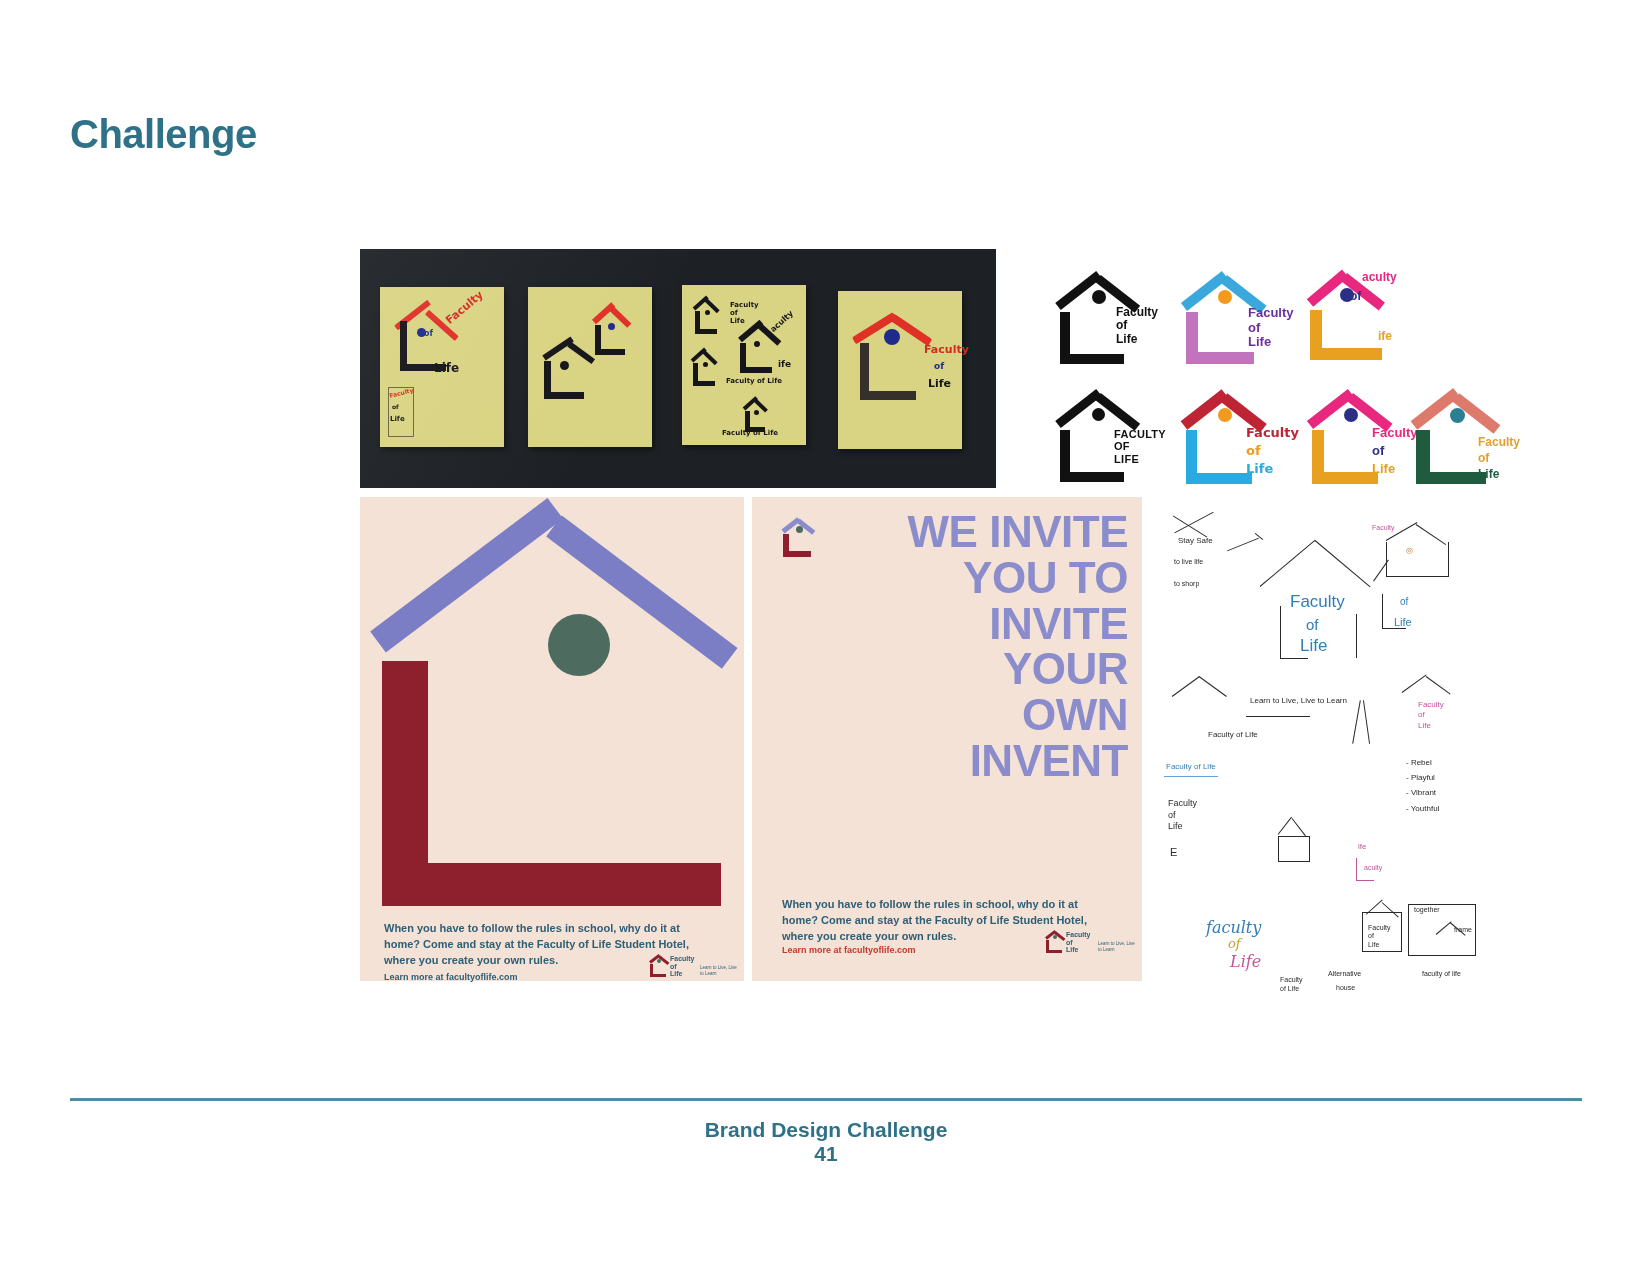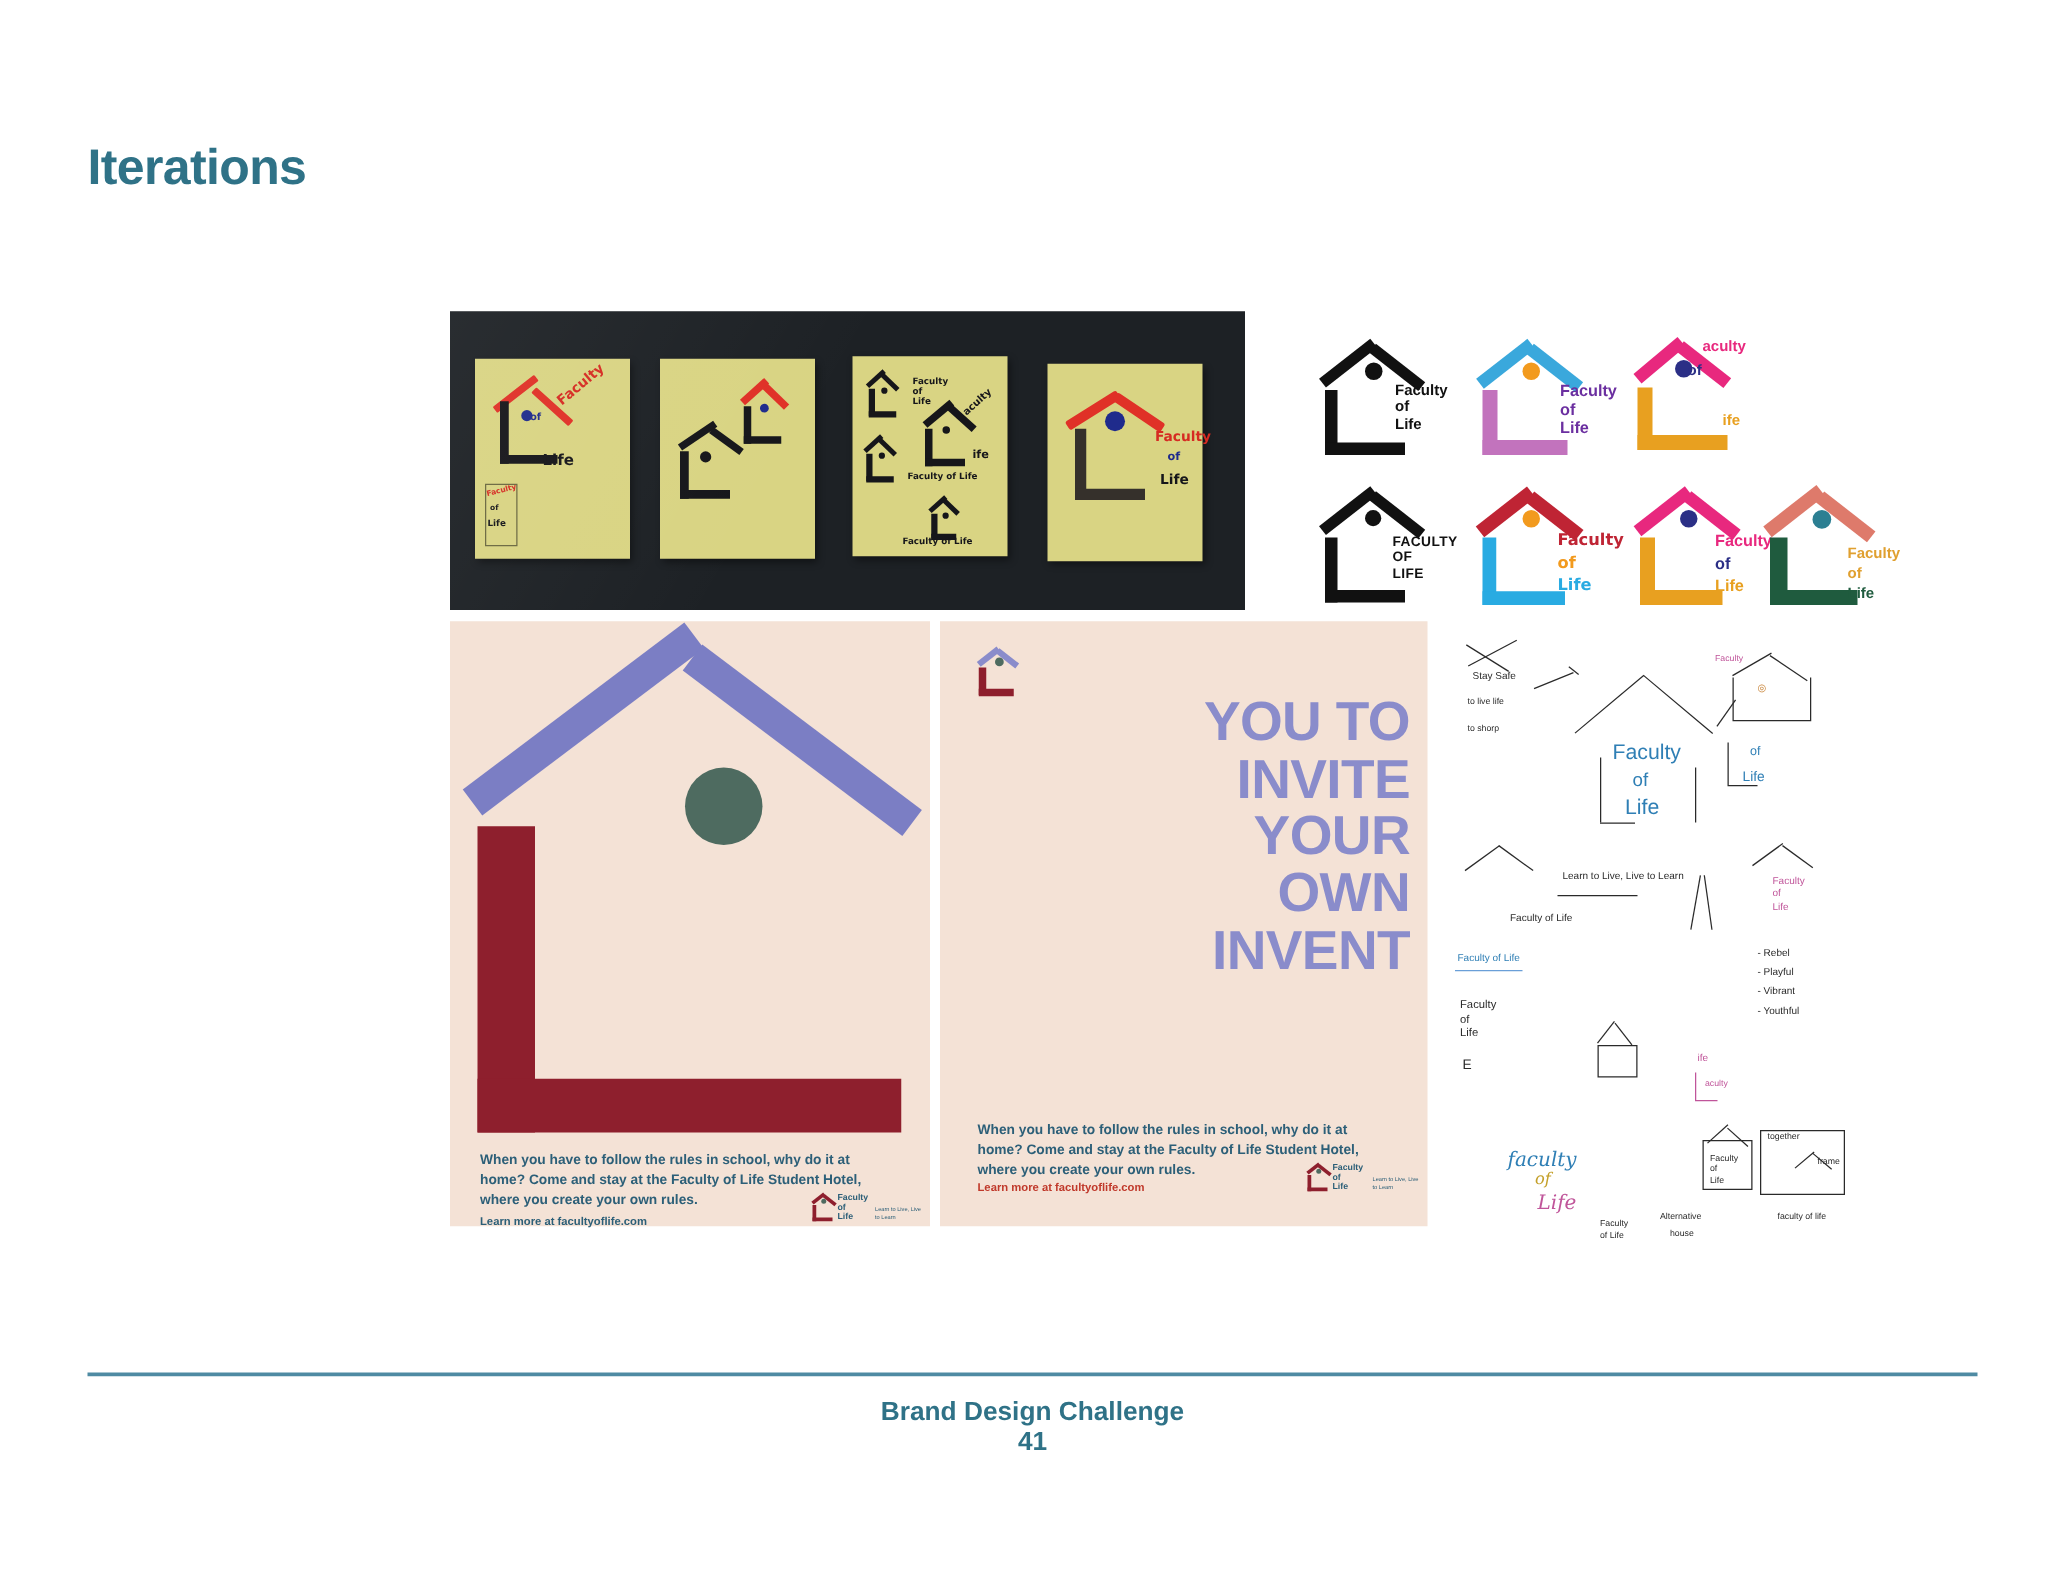--- a/index.html
+++ b/index.html
@@ -119,21 +119,21 @@
   
   .sketches { position: absolute; left: 1150px; top: 500px; width: 360px; height: 500px; background: #fff; }
   .sk-line { position: absolute; background: #2a2a2a; }
   .sk-txt { position: absolute; color: #2a2a2a; font-size: 8px; }
 </style>
 </head>
 <body>
 
 <div class="slide">
 
-  <div class="slide-title">Iterations</div>
+  <div class="slide-title">Challenge</div>
 
   <div class="photo">
 
     <div class="sticky s1">
 
       <div class="hm" style="left:14px;top:20px;width:66px;height:34px;">
         <div class="roofL red" style="left:2px;top:18px;width:42px;height:6px;transform:rotate(-38deg);transform-origin:left center;border-radius:1px;"></div>
         <div class="roofR red" style="left:33px;top:2px;width:40px;height:6px;transform:rotate(42deg);transform-origin:left center;border-radius:1px;"></div>
       </div>
       <div class="hm" style="left:16px;top:32px;width:60px;height:60px;">
@@ -331,21 +331,21 @@
 
     <div class="mini-logo" style="left:30px;top:18px;width:40px;height:42px;">
       <div class="mroofL" style="left:1px;top:14px;width:20px;height:5px;background:#8a8ccb;transform:rotate(-38deg);transform-origin:left center;"></div>
       <div class="mroofR" style="left:16px;top:3px;width:20px;height:5px;background:#8a8ccb;transform:rotate(38deg);transform-origin:left center;"></div>
       <div class="mdot" style="left:14px;top:11px;width:7px;height:7px;background:#4e6b60;"></div>
       <div class="mv" style="left:1px;top:19px;width:6px;height:22px;background:#8e1f2d;"></div>
       <div class="mh" style="left:1px;top:36px;width:28px;height:6px;background:#8e1f2d;"></div>
     </div>
 
     <div class="p2-head" style="left:14px;top:12px;width:362px;">
-      <br>
+      <span>WE INVITE</span><br>
       <span>YOU TO</span><br>
       <span>INVITE</span><br>
       <span>YOUR</span><br>
       <span>OWN</span><br>
       <span>INVENT</span>
     </div>
 
     <div class="p2-body" style="left:30px;top:400px;width:312px;">When you have to follow the rules in school, why do it at home? Come and stay at the Faculty of Life Student Hotel, where you create your own rules.</div>
     <div class="p2-learn" style="left:30px;top:448px;">Learn more at facultyoflife.com</div>
 

